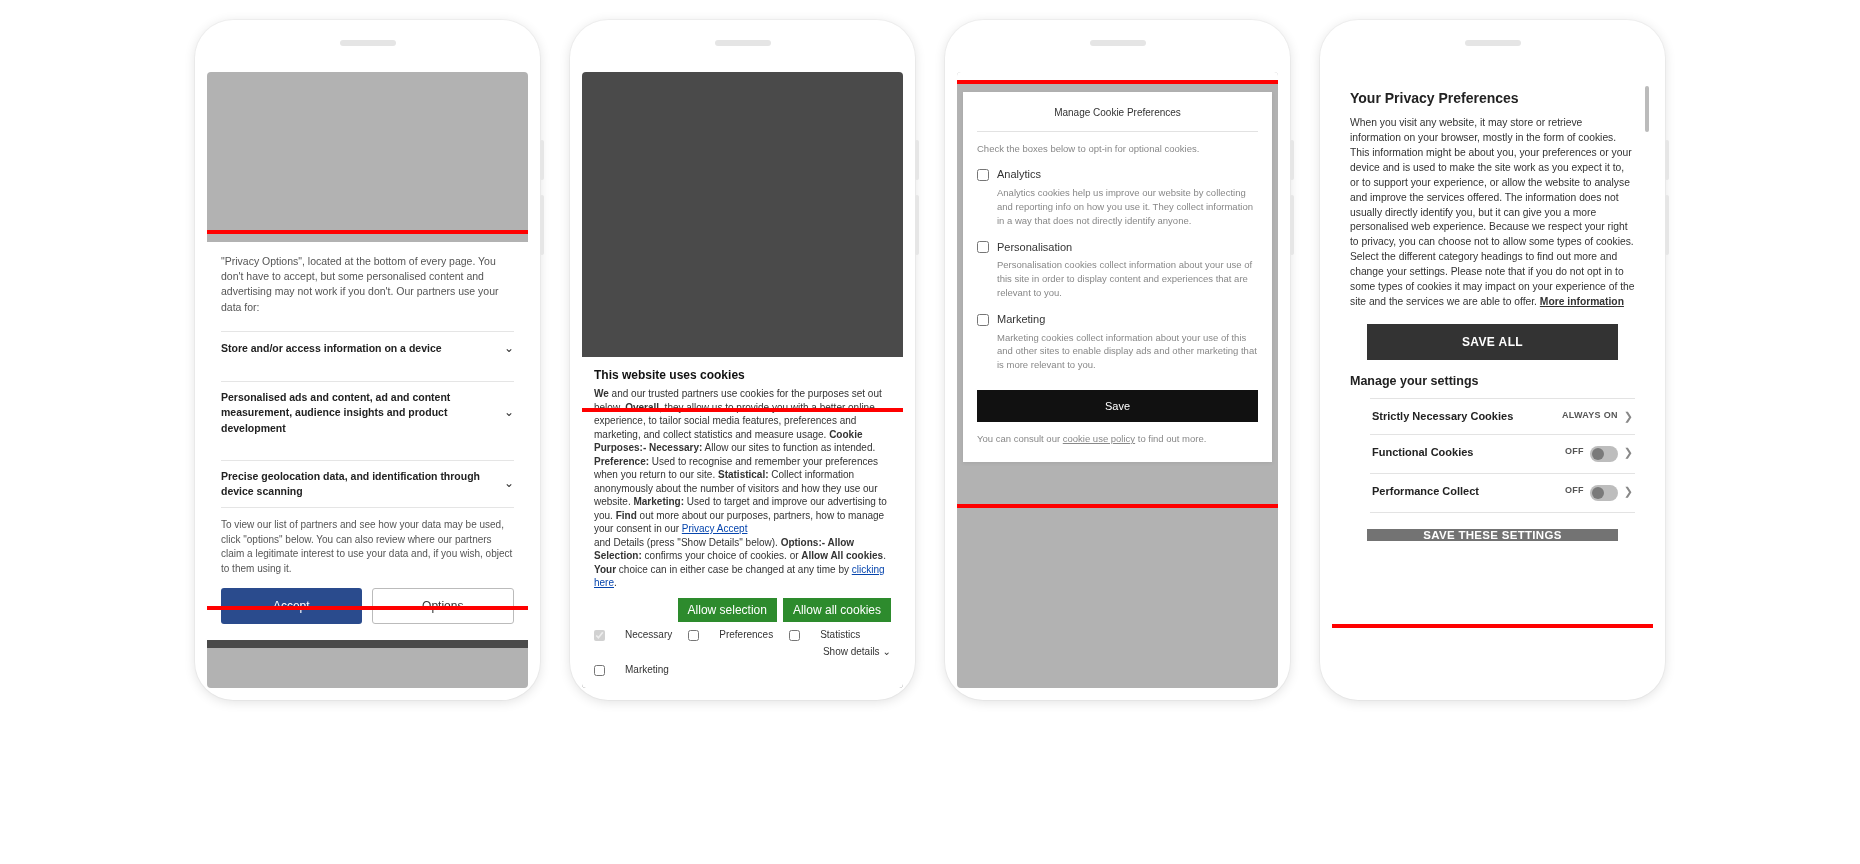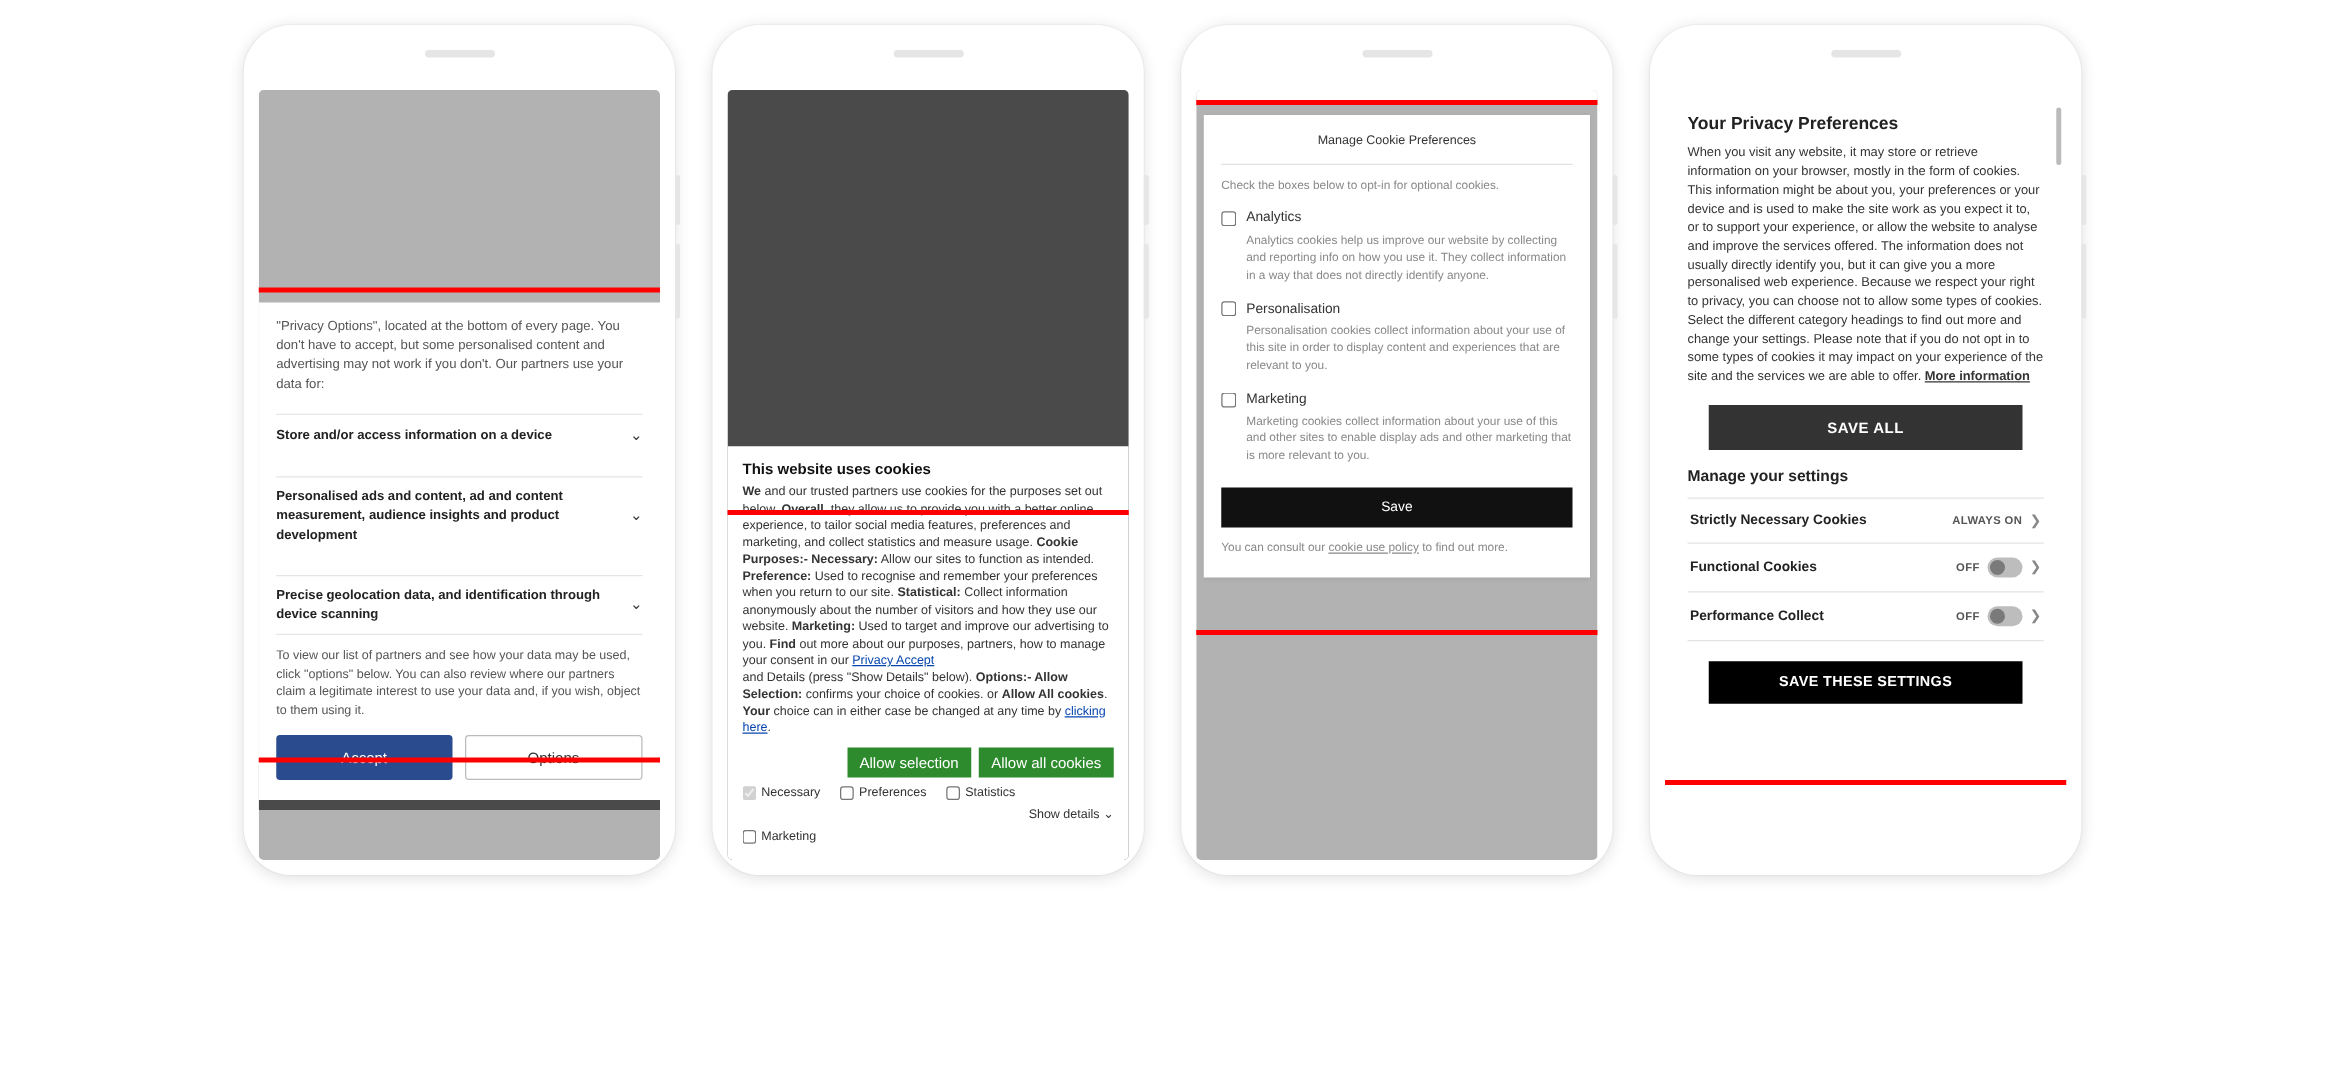--- a/index.html
+++ b/index.html
@@ -101,21 +101,21 @@
   }
   .p2-title { font-weight:700; font-size:12px; margin-bottom:4px; color:#111; }
   .p2-body b { font-weight:700; }
   .p2-body a { color:#0645ad; text-decoration:underline; cursor:pointer; }
   .p2-btnrow { display:flex; gap:6px; justify-content:flex-end; margin:8px 0 6px 0; }
   .p2-btn {
     background:#2d8b2d; color:#fff; border:none; padding:5px 10px;
     font-size:12px; cursor:pointer;
   }
   .p2-checks { display:flex; flex-wrap:wrap; gap:4px 16px; font-size:10px; align-items:center; }
-  .p2-check { display:flex; align-items:center; gap:4px; }
+  .p2-check { display:flex; align-items:flex-end; gap:20px; }
   .p2-check input { width:11px; height:11px; }
   .p2-showd { margin-left:auto; display:flex; align-items:center; gap:3px; cursor:pointer; }
 
   
   .p3-bg { background:#b2b2b2; width:100%; height:100%; position:relative; }
   .p3-whitebar { position:absolute; top:0; left:0; right:0; height:12px; background:#fff; }
   .p3-panel {
     position:absolute; left:6px; right:6px; top:20px;
     background:#fff; padding:14px 14px 16px 14px;
     font-size:10px; color:#888; line-height:1.45;
@@ -142,37 +142,37 @@
   .p4-body { font-size:10.3px; color:#333; line-height:1.45; margin-bottom:14px; }
   .p4-body b { font-weight:700; }
   .p4-allow {
     display:block; width:88%; margin:0 auto 14px auto;
     background:#333; color:#fff; border:none; padding:11px 0;
     font-size:12px; font-weight:700; letter-spacing:0.4px; cursor:pointer;
   }
   .p4-manage { font-weight:700; font-size:12.5px; color:#222; margin-bottom:10px; }
   .p4-row {
     border-top:1px solid #e3e3e3; padding:11px 2px;
-    display:flex; align-items:center; justify-content:space-between;
-    font-size:11px; color:#222;
+    display:flex; justify-content:space-between;
+    font-size:11px; color:#222;margin-left:20px;
   }
   .p4-row:last-of-type { border-bottom:1px solid #e3e3e3; }
   .p4-row-lab { font-weight:600; flex:1; }
   .p4-status { font-size:9px; font-weight:700; color:#555; margin-right:6px; letter-spacing:0.3px; }
   .toggle {
     width:28px; height:16px; background:#bdbdbd; border-radius:9px; position:relative; margin-right:6px;
   }
   .toggle::after {
     content:""; position:absolute; width:12px; height:12px; background:#7a7a7a;
     border-radius:50%; top:2px; left:2px;
   }
   .caret { font-size:11px; color:#888; }
   .p4-save {
     display:block; width:88%; margin:16px auto 0 auto;
-    background:#000000; color:#fff; border:none; padding:11px 0;
+    background:#737373; color:#fff; border:none; padding:0 0;
     font-size:11.5px; font-weight:700; letter-spacing:0.3px; cursor:pointer;
   }
 </style>
 </head>
 <body>
 
 <div class="phone">
   <div class="speaker"></div>
   <div class="side-btn a"></div>
   <div class="side-btn b"></div>

